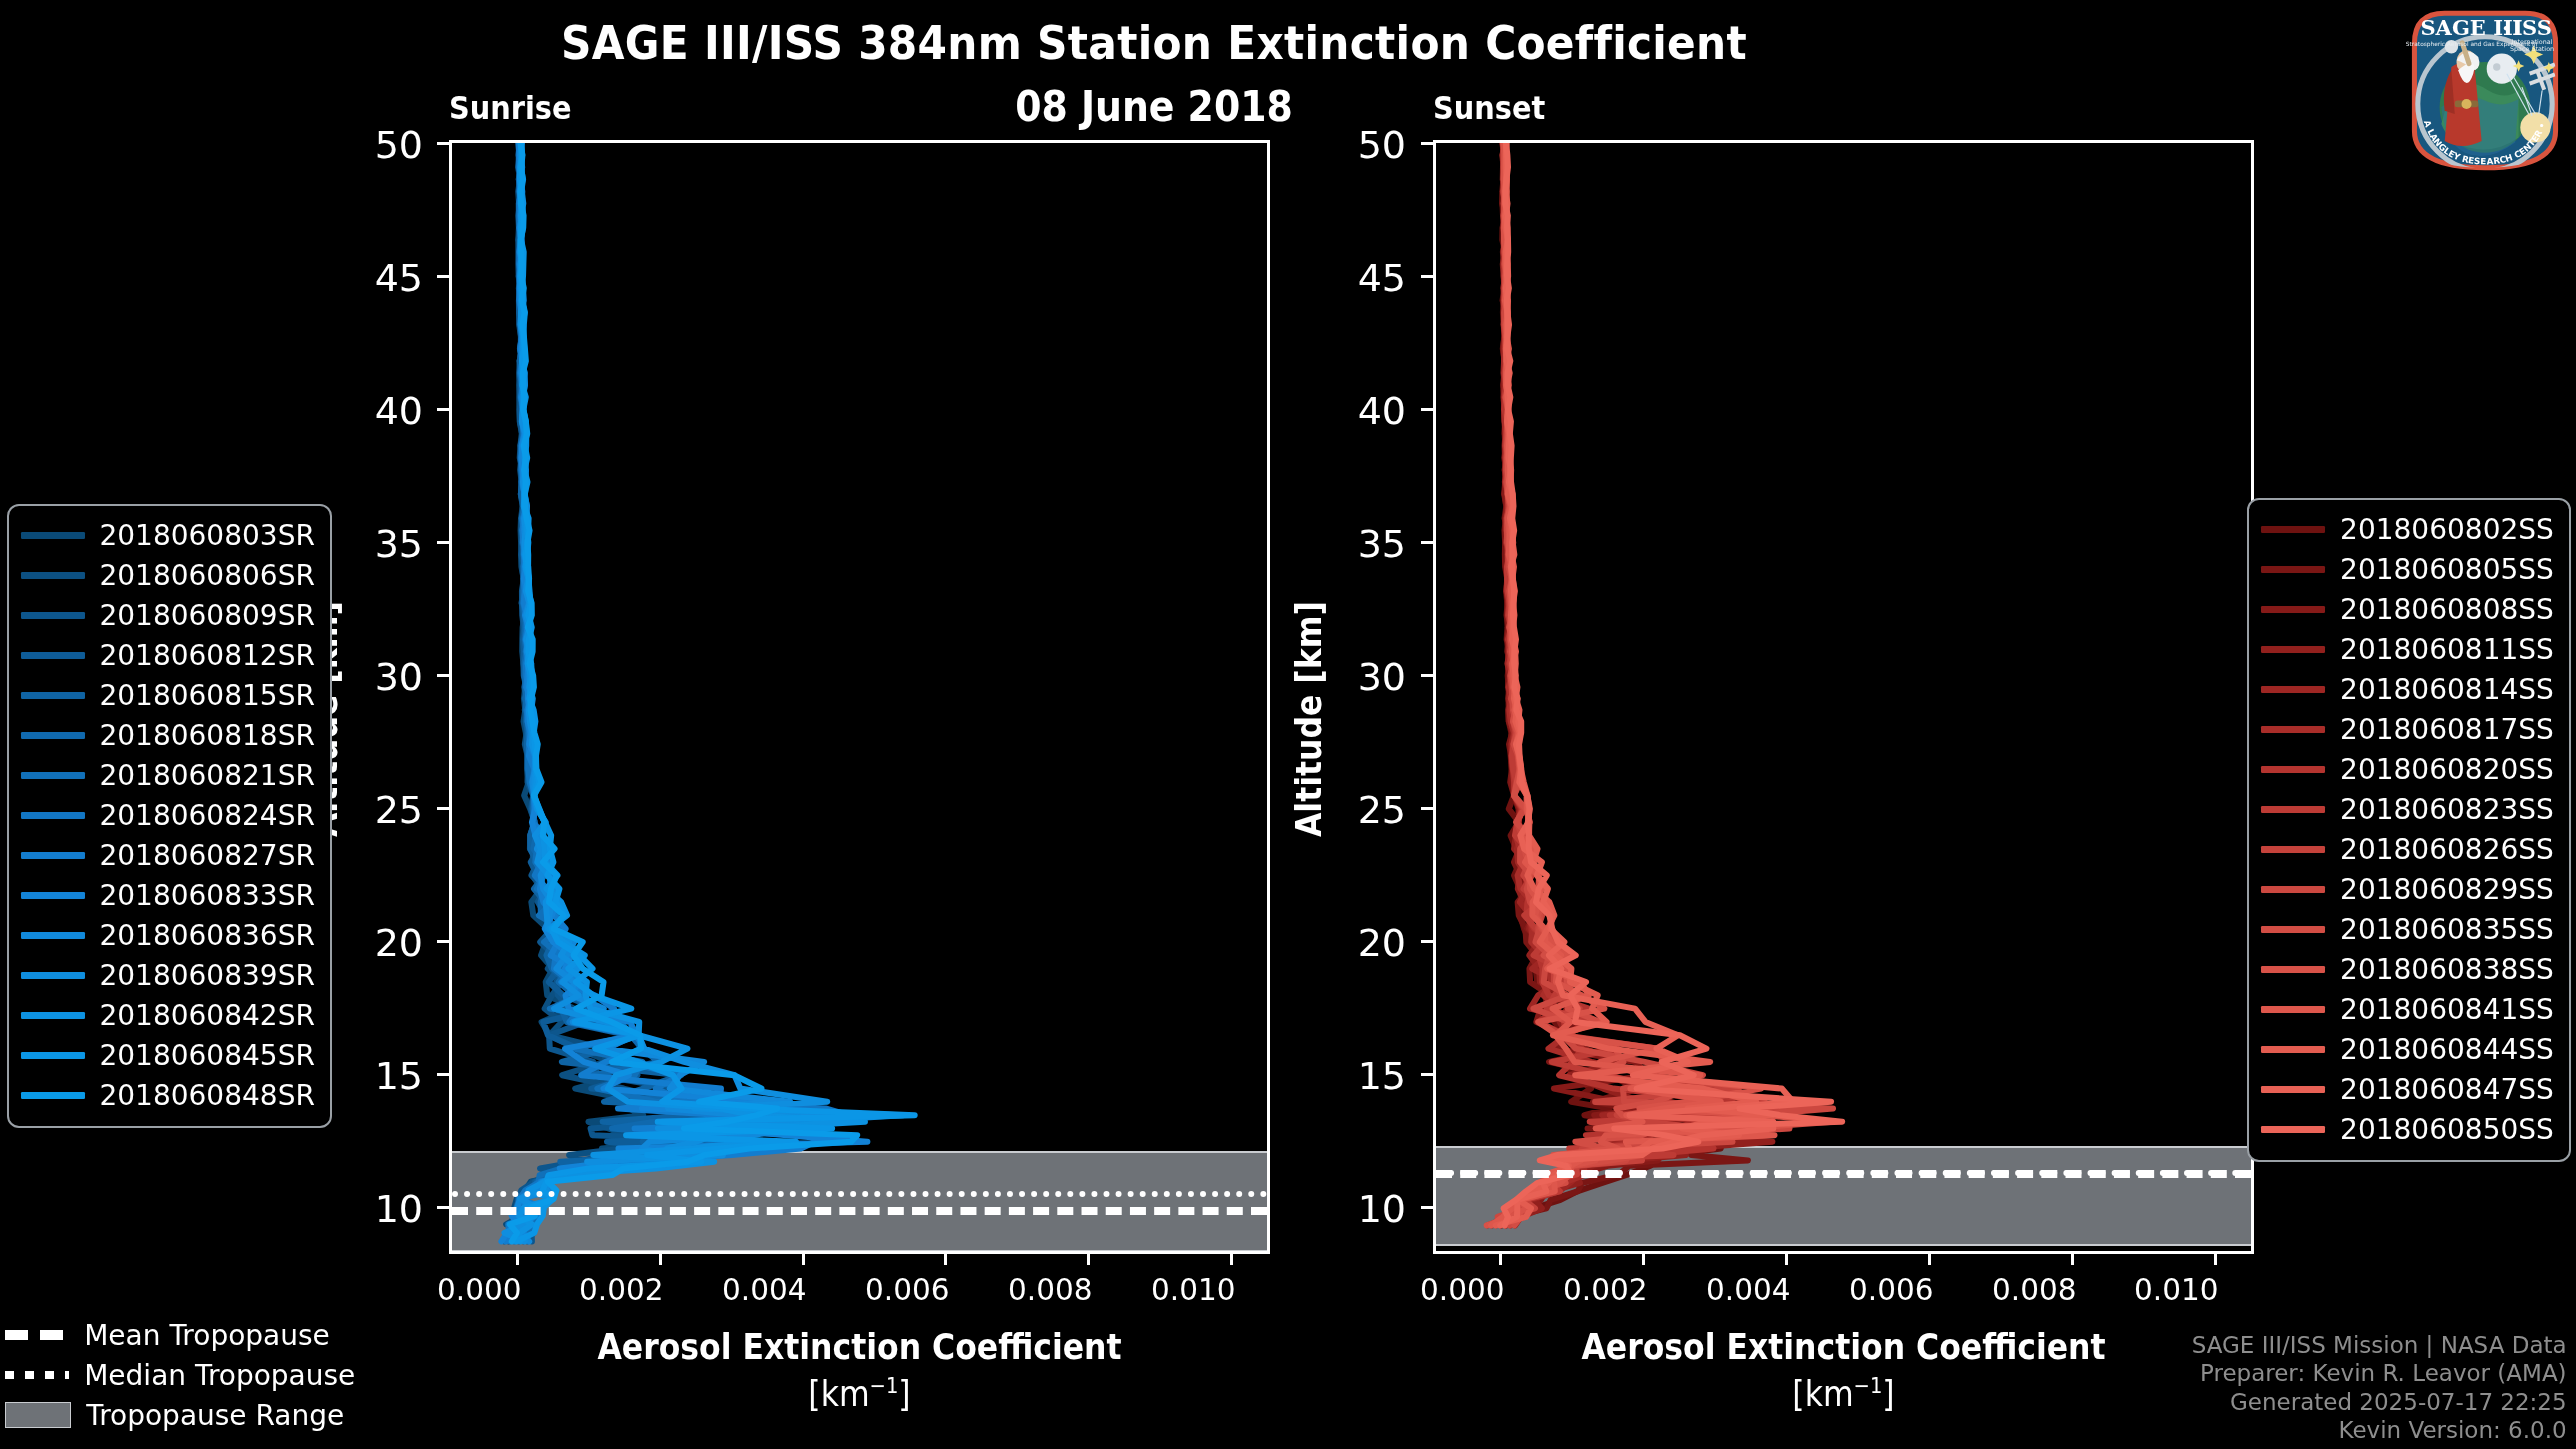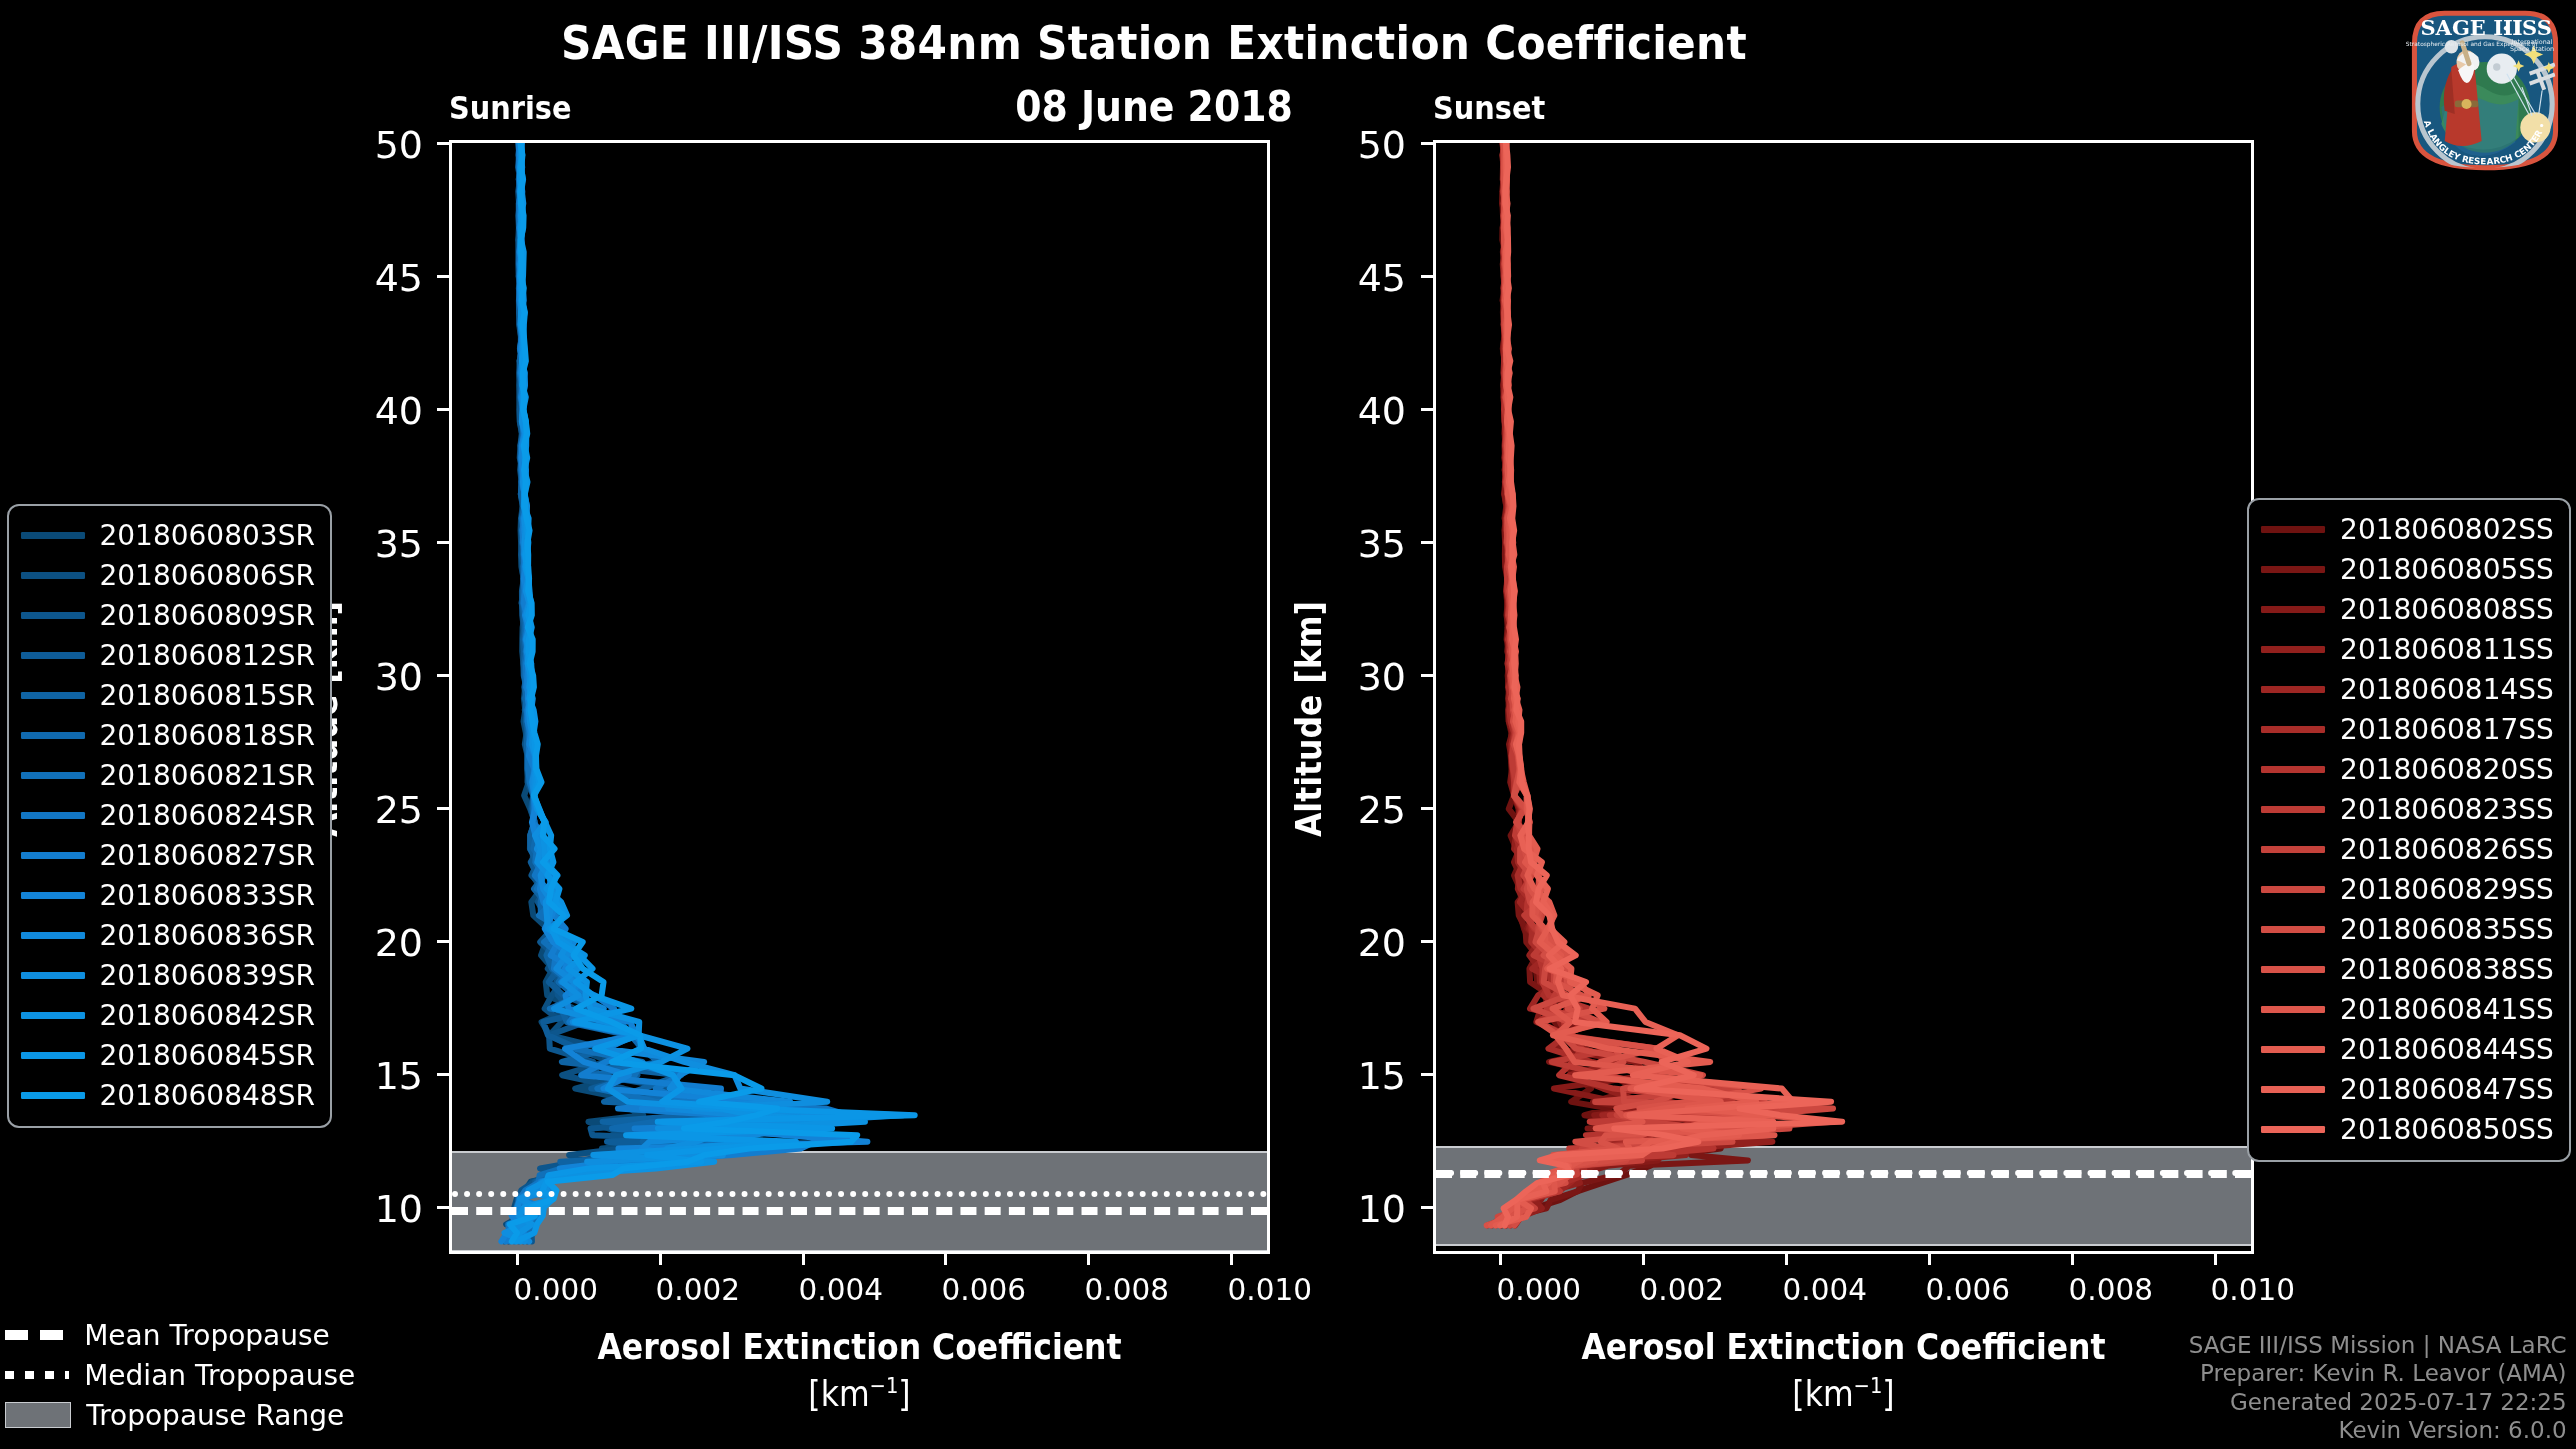--- a/index.html
+++ b/index.html
@@ -31,21 +31,21 @@
   .tropo-line{position:absolute;left:0;width:100%;height:0;}
   .tropo-mean{border-top:8.7px dashed #fff;}
   .tropo-median{border-top:6px dotted #fff;}
 
   svg.curves{position:absolute;inset:0;width:100%;height:100%;}
 
   
   .ytick{position:absolute;width:12px;height:2.7px;background:#fff;}
   .ytlabel{position:absolute;font-size:38px;text-align:right;width:101px;}
   .xtick{position:absolute;width:2.7px;height:12px;background:#fff;}
-  .xtlabel{position:absolute;font-size:29.5px;text-align:right;width:161px;}
+  .xtlabel{position:absolute;font-size:29.5px;text-align:left;width:161px;}
 
   .axis-title{position:absolute;font-size:35px;font-weight:bold;text-align:center;
     font-family:"DejaVu Sans Condensed","DejaVu Sans",sans-serif;}
   .axis-unit{position:absolute;font-size:35px;text-align:center;
     font-family:"DejaVu Sans Condensed","DejaVu Sans",sans-serif;}
   .ylabel-rot{position:absolute;font-size:35px;font-weight:bold;
     transform-origin:left top;transform:rotate(-90deg);white-space:nowrap;
     font-family:"DejaVu Sans Condensed","DejaVu Sans",sans-serif;}
 
   
@@ -399,18 +399,18 @@
     <div class="tl-dot"></div>
     <div class="legend-label">Median Tropopause</div>
   </div>
   <div class="legend-row">
     <div class="tl-box"></div>
     <div class="legend-label">Tropopause Range</div>
   </div>
 </div>
 
 <div id="footer">
-  <div>SAGE III/ISS Mission | NASA LaRC</div>
+  <div>SAGE III/ISS Mission | NASA Data</div>
   <div>Preparer: Kevin R. Leavor (AMA)</div>
   <div>Generated 2025-07-17 22:25</div>
   <div>Kevin Version: 6.0.0</div>
 </div>
 
 
 </body></html>

